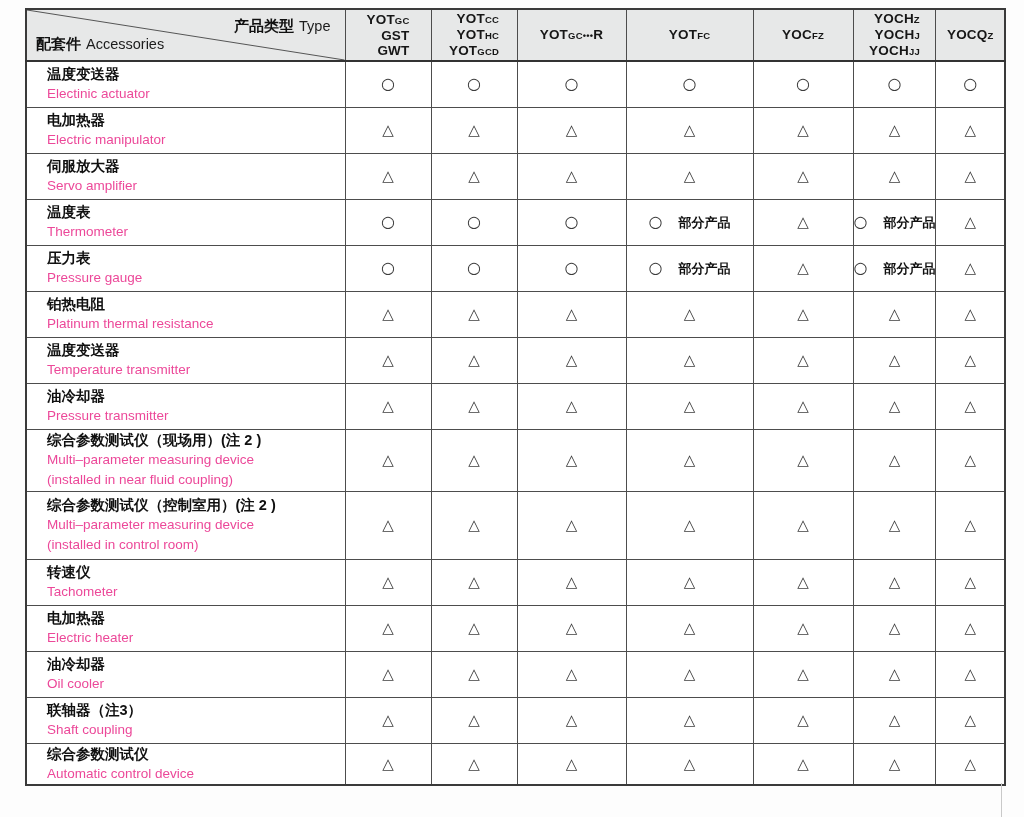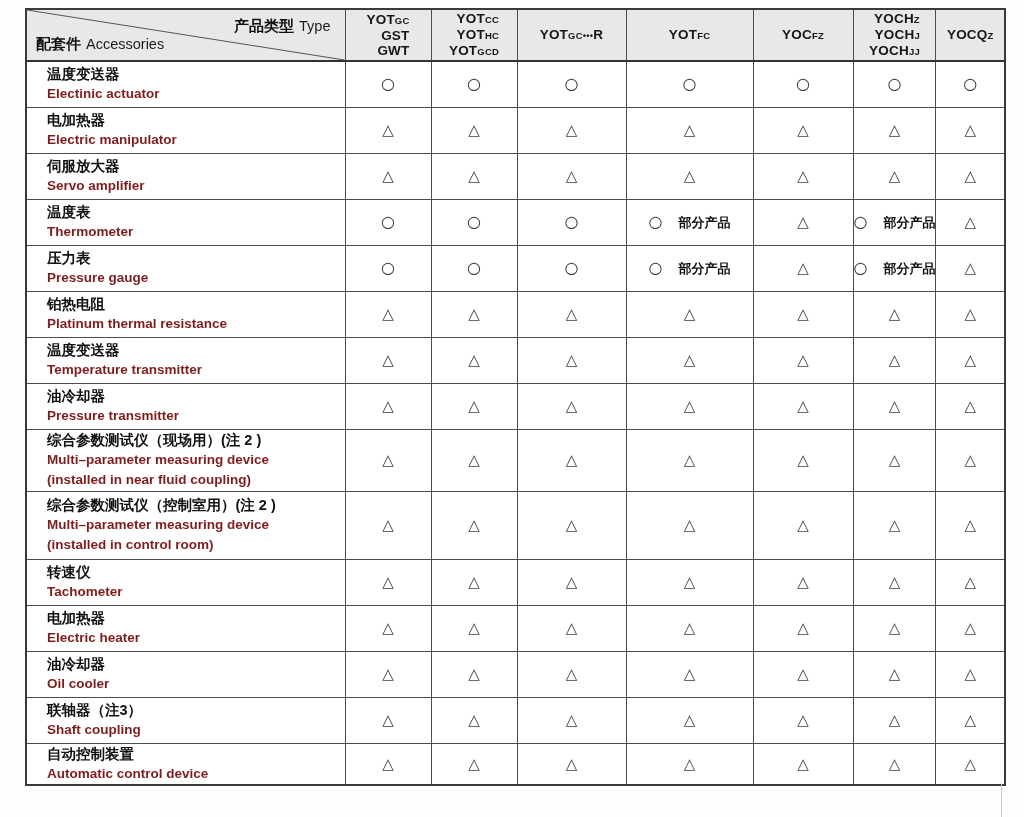--- a/index.html
+++ b/index.html
@@ -26,21 +26,21 @@
   .corner-type{position:absolute;top:7px;right:14px;font-size:15px;font-weight:bold;color:#111;white-space:nowrap;}
   .corner-acc{position:absolute;bottom:6px;left:9px;font-size:15px;font-weight:bold;color:#111;white-space:nowrap;}
   .norm{font-weight:normal;font-size:14.5px;color:#1c1c1c;margin-left:5px;}
   
   tbody tr{height:46px;}
   tbody tr:nth-child(9){height:62px;}
   tbody tr:nth-child(10){height:68px;}
   tbody tr:nth-child(15){height:42px;}
   td.label-cell{vertical-align:middle;padding-left:20px;background:#fff;}
   .zh{font-size:14.5px;font-weight:bold;color:#101010;line-height:20px;white-space:nowrap;}
-  .en{font-size:13.5px;font-weight:bold;color:#7f1d1d;line-height:20px;white-space:nowrap;}
+  .en{font-size:13.5px;font-weight:normal;color:#ec4899;line-height:20px;white-space:nowrap;}
   td.sym-cell{text-align:center;vertical-align:middle;background:#fff;white-space:nowrap;}
   .sym{font-family:"DejaVu Sans",sans-serif;font-size:15px;color:#3c3c3c;line-height:1;}
   .sym.circle{font-size:16px;}
   .partial{font-size:13px;font-weight:bold;color:#101010;margin-left:16px;}
   .edge-line{position:absolute;left:1001px;top:783px;width:1px;height:34px;background:#c9c9c9;}
 </style>
 </head>
 <body>
 
 <div class="page">
@@ -253,21 +253,21 @@
           <td class="sym-cell"><span class="sym">△</span></td>
           <td class="sym-cell"><span class="sym">△</span></td>
           <td class="sym-cell"><span class="sym">△</span></td>
           <td class="sym-cell"><span class="sym">△</span></td>
           <td class="sym-cell"><span class="sym">△</span></td>
           <td class="sym-cell"><span class="sym">△</span></td>
           <td class="sym-cell"><span class="sym">△</span></td>
         </tr>
         <tr>
           <td class="label-cell">
-            <div class="zh">自动控制装置</div>
+            <div class="zh">综合参数测试仪</div>
             <div class="en">Automatic control device</div>
           </td>
           <td class="sym-cell"><span class="sym">△</span></td>
           <td class="sym-cell"><span class="sym">△</span></td>
           <td class="sym-cell"><span class="sym">△</span></td>
           <td class="sym-cell"><span class="sym">△</span></td>
           <td class="sym-cell"><span class="sym">△</span></td>
           <td class="sym-cell"><span class="sym">△</span></td>
           <td class="sym-cell"><span class="sym">△</span></td>
         </tr>

